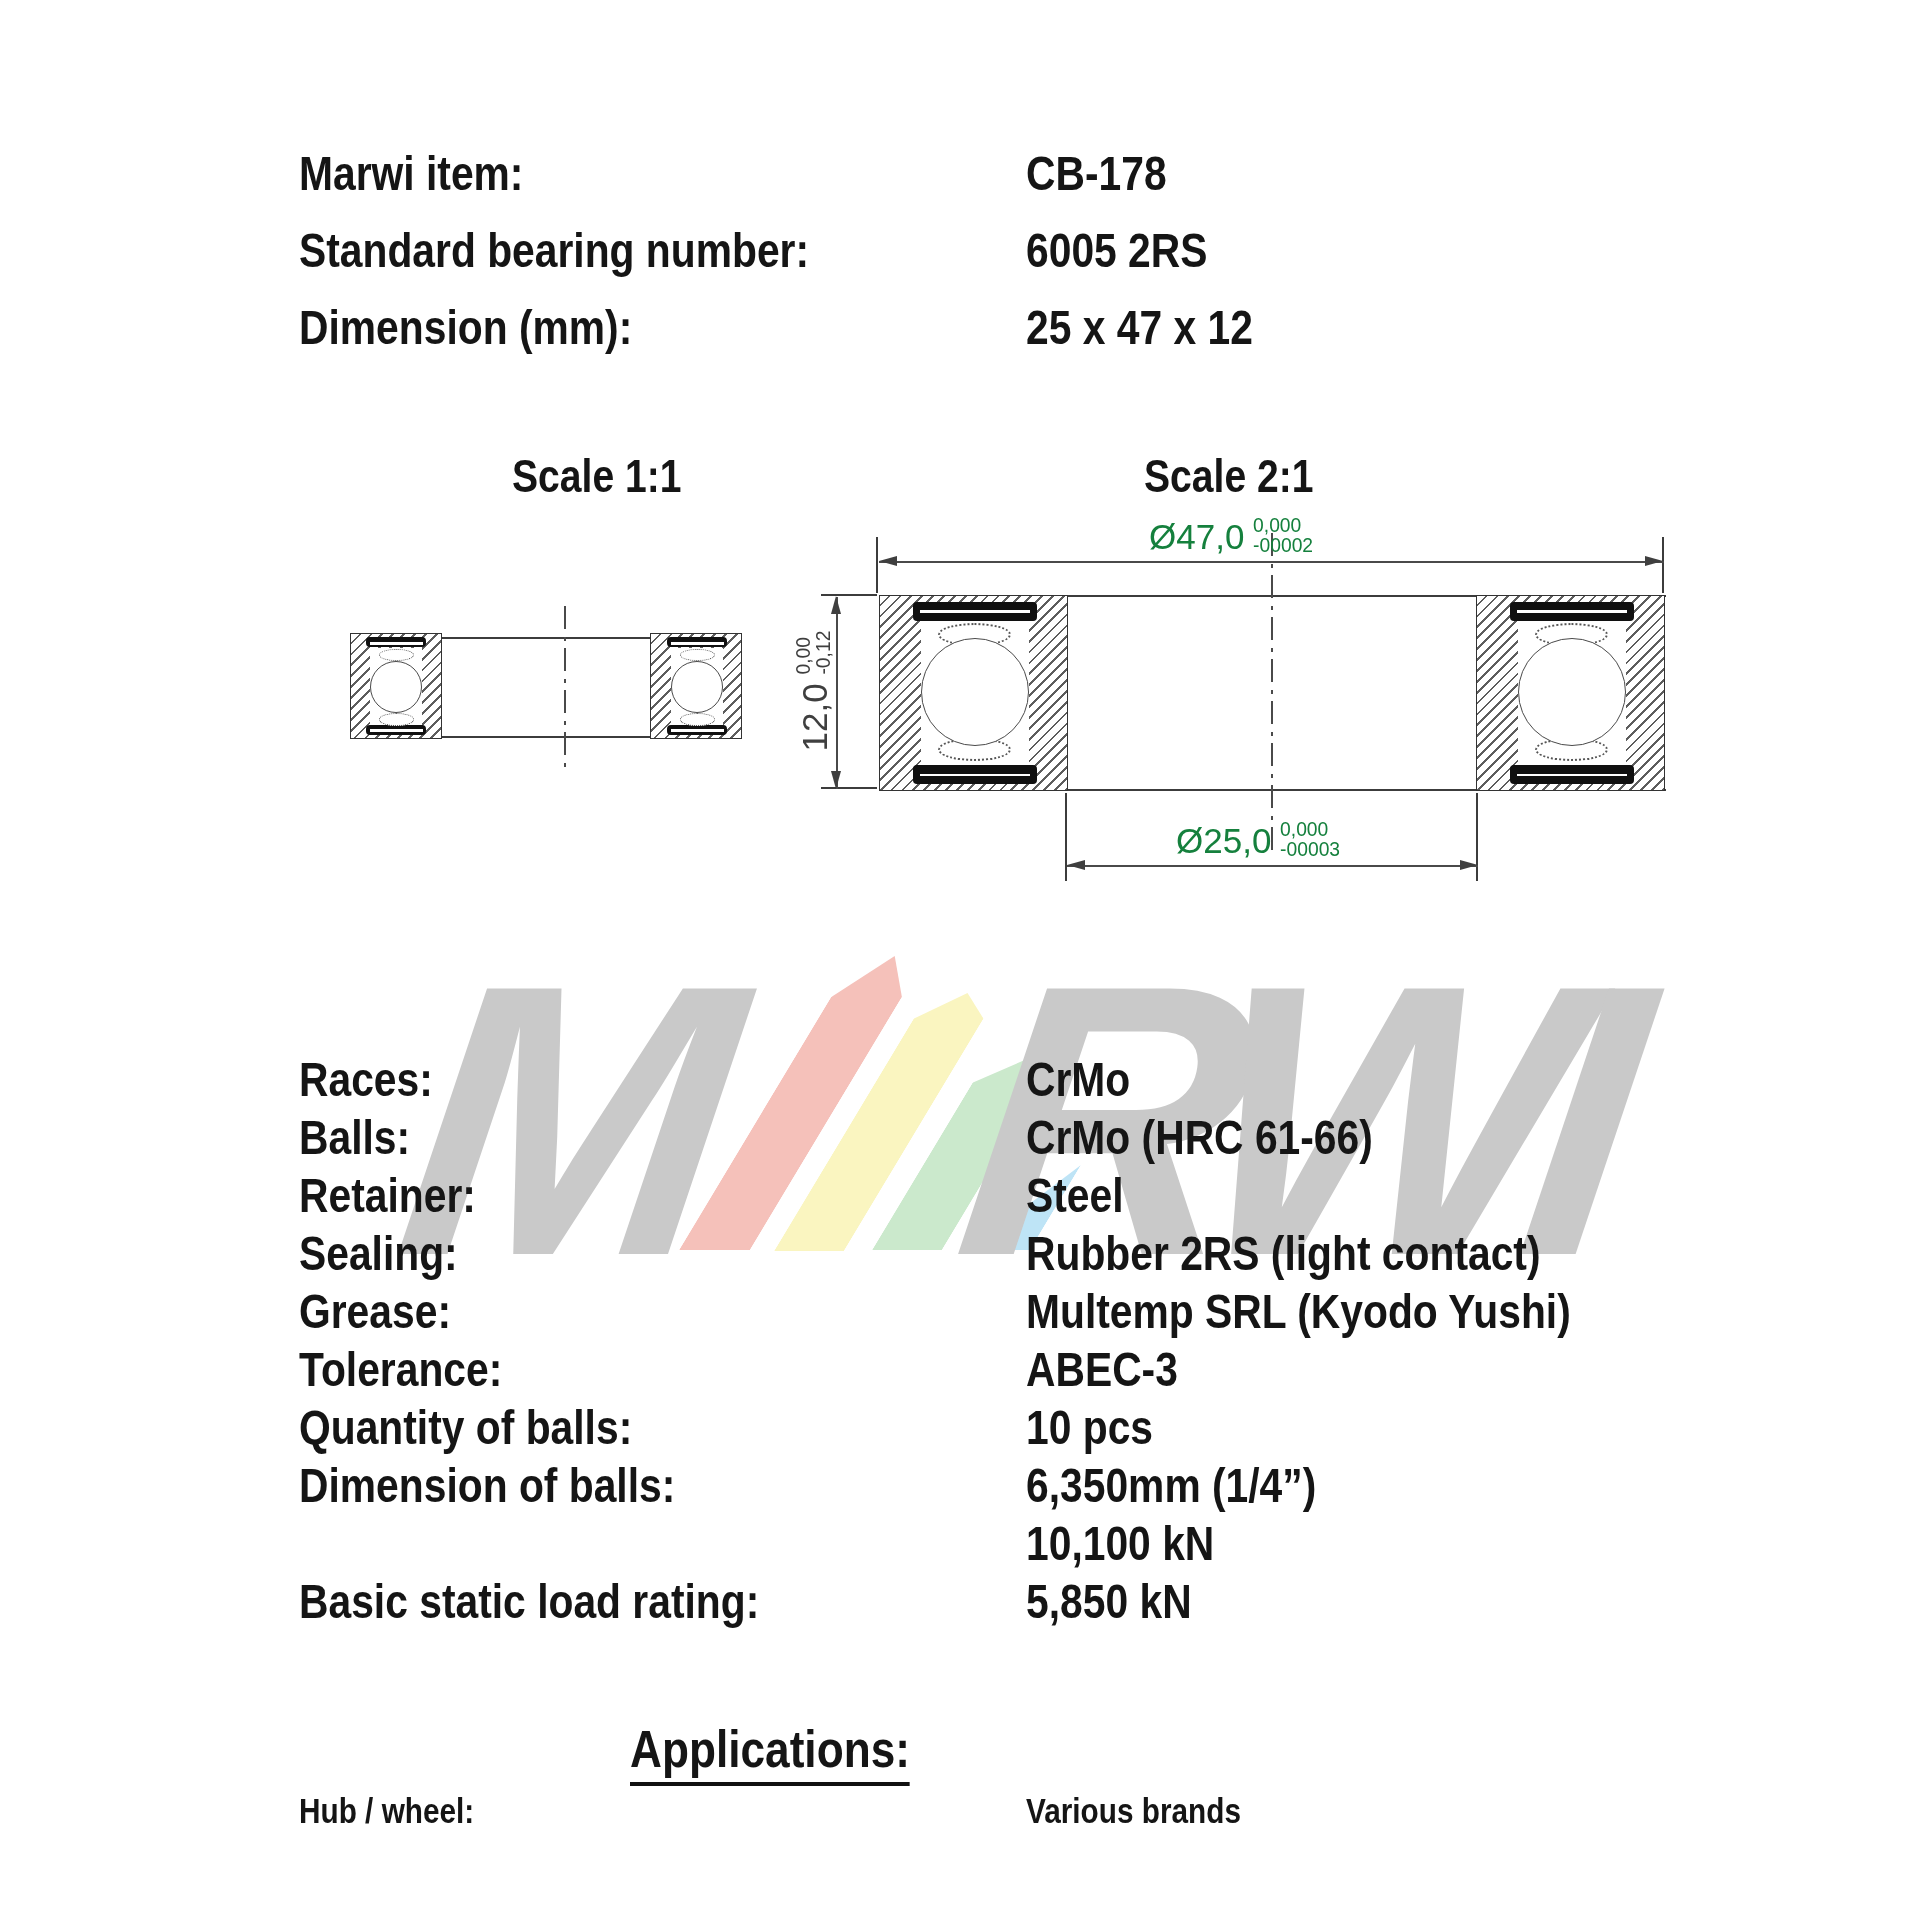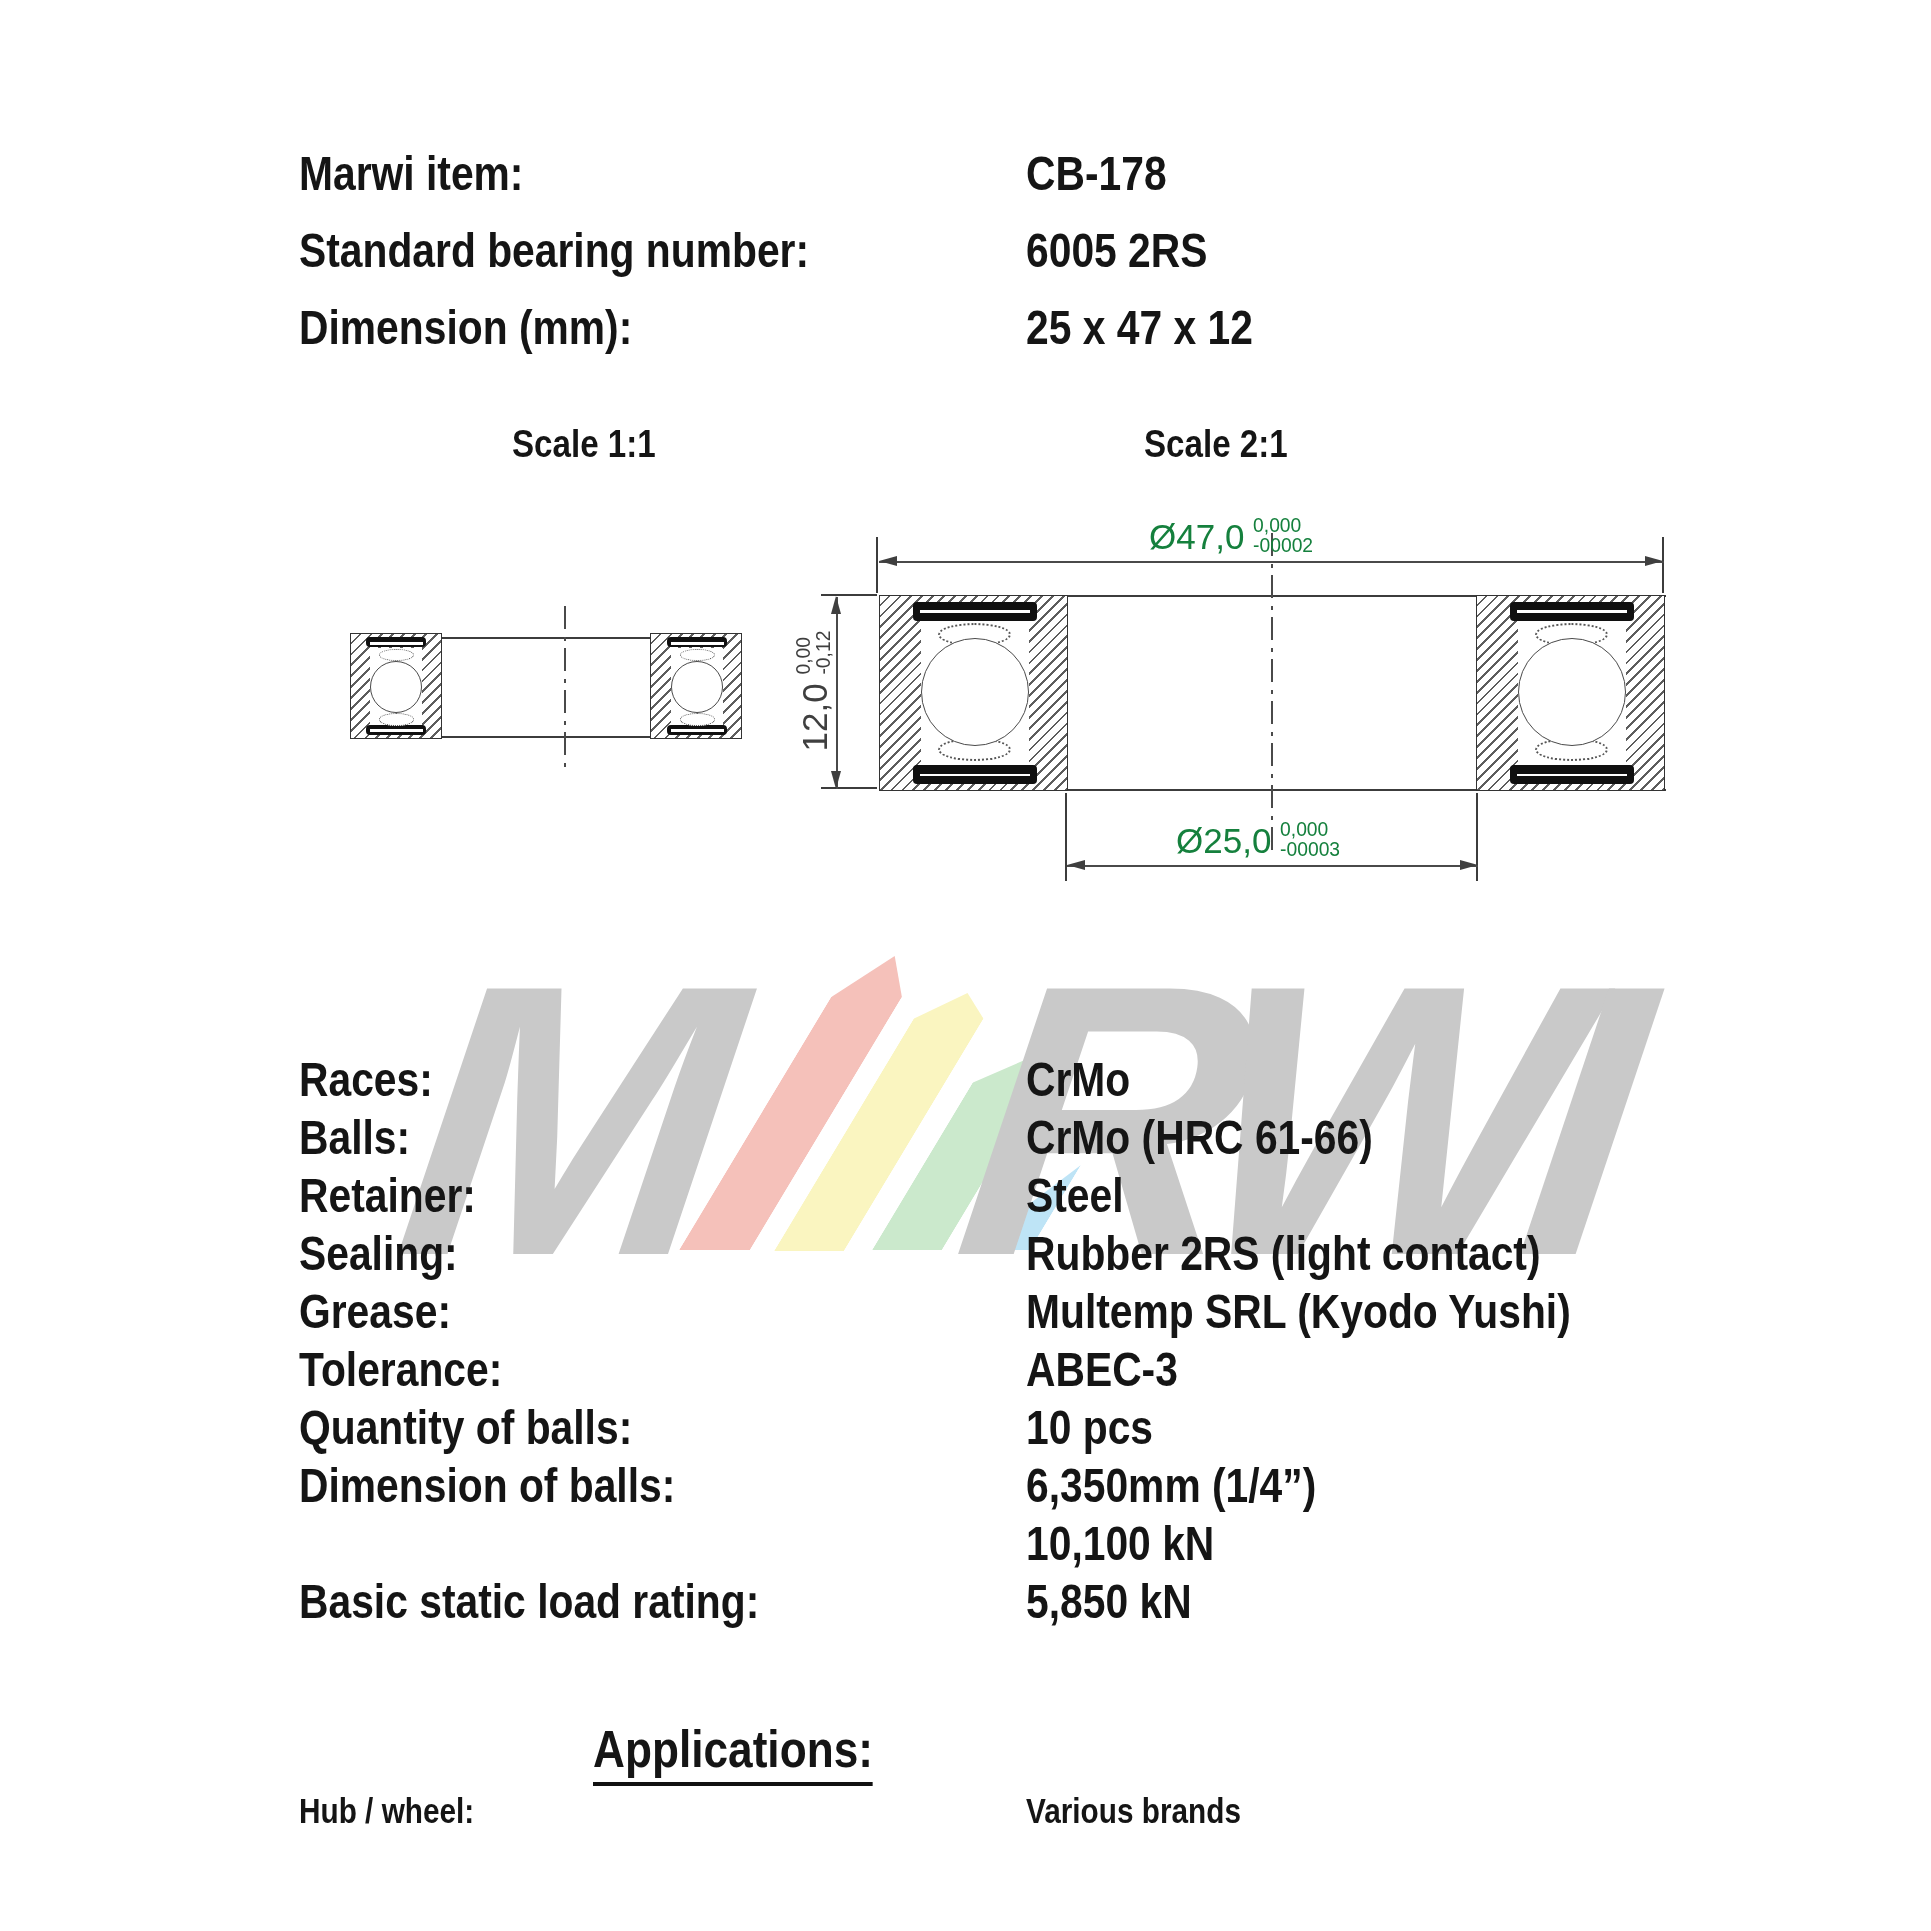--- a/index.html
+++ b/index.html
@@ -24,21 +24,21 @@
               clip-path:polygon(55% 0,100% 12%,100% 100%,0 100%,0 12%);}
   .stripe-blue{left:968px;top:1165px;width:62px;height:85px;background:#bee4f6;
               clip-path:polygon(100% 0,100% 100%,0 100%);}
 
   
   .hdr-row{position:absolute;left:0;width:100%;font-size:48px;font-weight:bold;line-height:58px;}
   .hdr-label{position:absolute;left:299px;}
   .hdr-value{position:absolute;left:1026px;}
 
   
-  .scale-label{position:absolute;top:422px;font-size:39px;font-weight:bold;}
+  .scale-label{position:absolute;top:449px;font-size:46px;font-weight:bold;}
 
   
   .hline{position:absolute;background:#3c3c3c;height:1.9px;}
   .vline{position:absolute;background:#3c3c3c;width:1.9px;}
   .dimline{background:#4a4a4a;}
   .centerline{position:absolute;width:1.9px;
       background:repeating-linear-gradient(to bottom,#4a4a4a 0 23px,transparent 23px 31px,#4a4a4a 31px 35px,transparent 35px 42px);}
   .arrow{position:absolute;width:0;height:0;}
   .arr-left{border-top:5.8px solid transparent;border-bottom:5.8px solid transparent;border-right:18.3px solid #3f3f3f;}
   .arr-right{border-top:5.8px solid transparent;border-bottom:5.8px solid transparent;border-left:18.3px solid #3f3f3f;}
@@ -251,21 +251,21 @@
       </div>
       <div class="spec-row">
         <span class="spec-value"><span class="cx">10,100 kN</span></span>
       </div>
       <div class="spec-row">
         <span class="spec-label"><span class="cx">Basic static load rating:</span></span>
         <span class="spec-value"><span class="cx">5,850 kN</span></span>
       </div>
     </div>
 
-    <div class="section-title" style="left:593px;top:1719px;"><span class="cx">Applications:</span></div>
+    <div class="section-title" style="left:630px;top:1719px;"><span class="cx">Applications:</span></div>
 
     <div class="app-row">
       <span class="spec-label"><span class="cx">Hub / wheel:</span></span>
       <span class="spec-value"><span class="cx">Various brands</span></span>
     </div>
 
   </div>
 </div>
 
 

